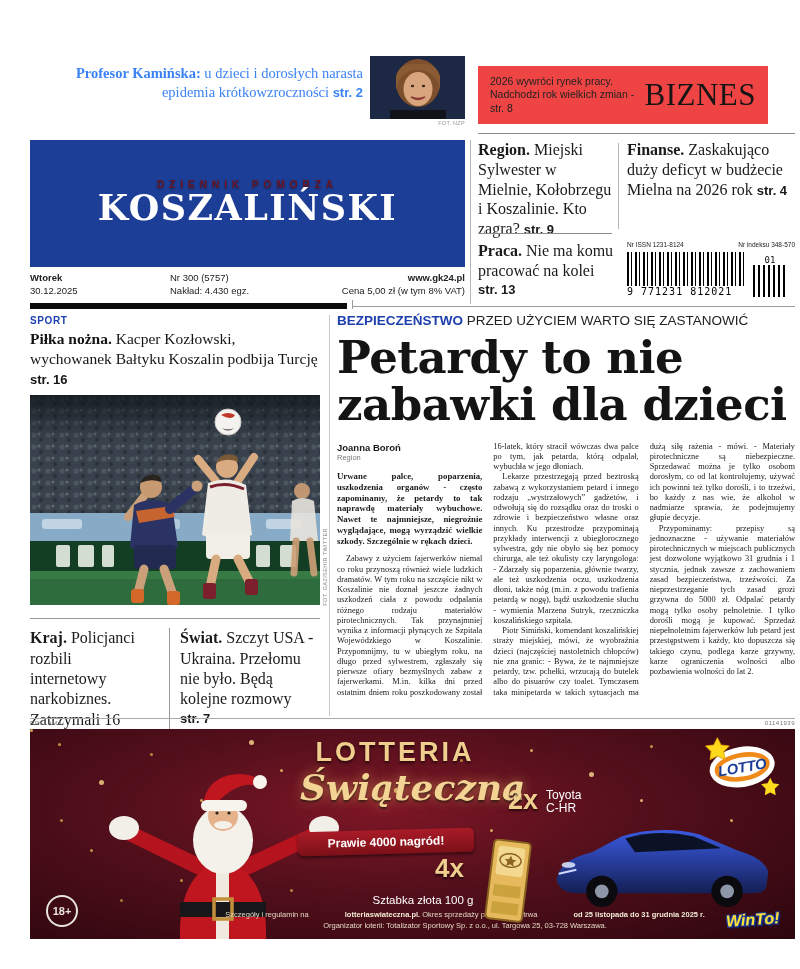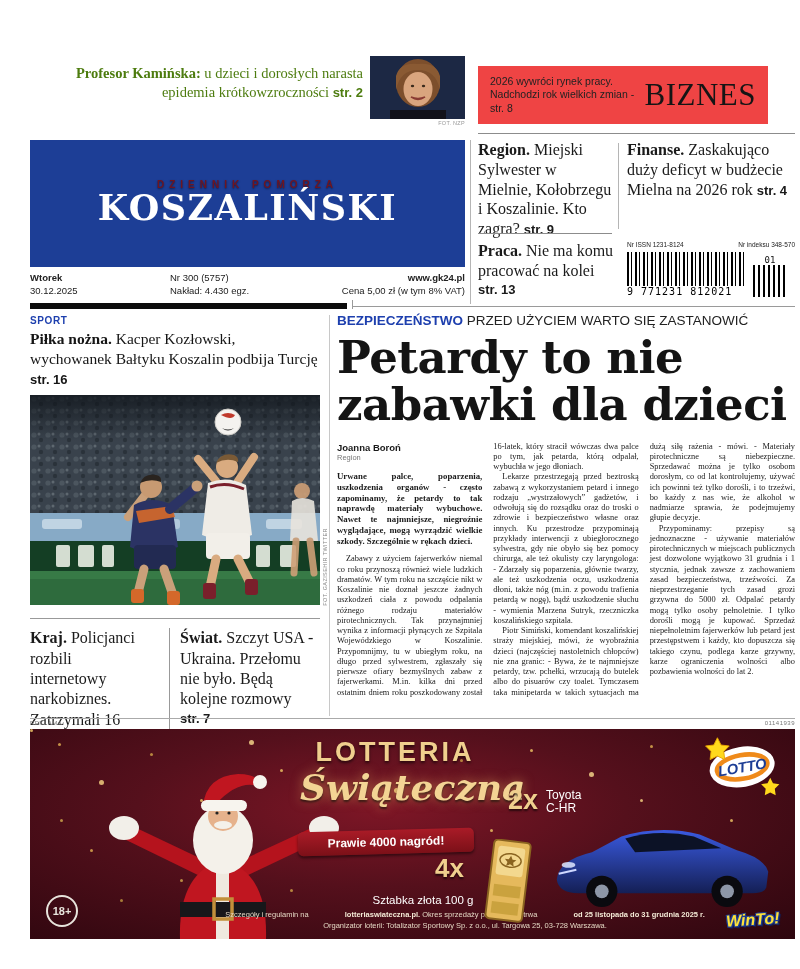--- a/index.html
+++ b/index.html
@@ -2,21 +2,21 @@
 <html><head>
 <meta charset="utf-8">
 <style>
   html,body{margin:0;padding:0;background:#e8e8e8;}
   .page{position:relative;width:800px;height:969px;background:#fff;overflow:hidden;
         font-family:"Liberation Sans",sans-serif;color:#111;}
   .abs{position:absolute;}
 
   
   .top-teaser{left:30px;top:56px;width:435px;height:74px;display:flex;gap:7px;align-items:flex-start;}
-  .tt-text{flex:1;text-align:right;font-family:"Liberation Serif",serif;font-size:14.5px;line-height:1.32;padding-top:8px;color:#4d7c0f;}
+  .tt-text{flex:1;text-align:right;font-family:"Liberation Serif",serif;font-size:14.5px;line-height:1.32;padding-top:8px;color:#3b82f6;}
   .tt-text b{font-weight:700;}
   .pgref{font-family:"Liberation Sans",sans-serif;font-weight:700;font-size:13px;}
   .tt-photo-wrap{width:95px;}
   .tt-photo{width:95px;height:63px;display:block;}
   .photo-credit{display:block;font-size:5.5px;color:#999;text-align:right;margin-top:1px;letter-spacing:.3px;}
 
   
   .biznes-box{left:478px;top:66px;width:290px;height:58px;background:#ef4444;display:flex;align-items:center;
               padding:0 12px;box-sizing:border-box;}
   .biznes-teaser{width:158px;font-size:10.5px;line-height:1.3;color:#222;}

